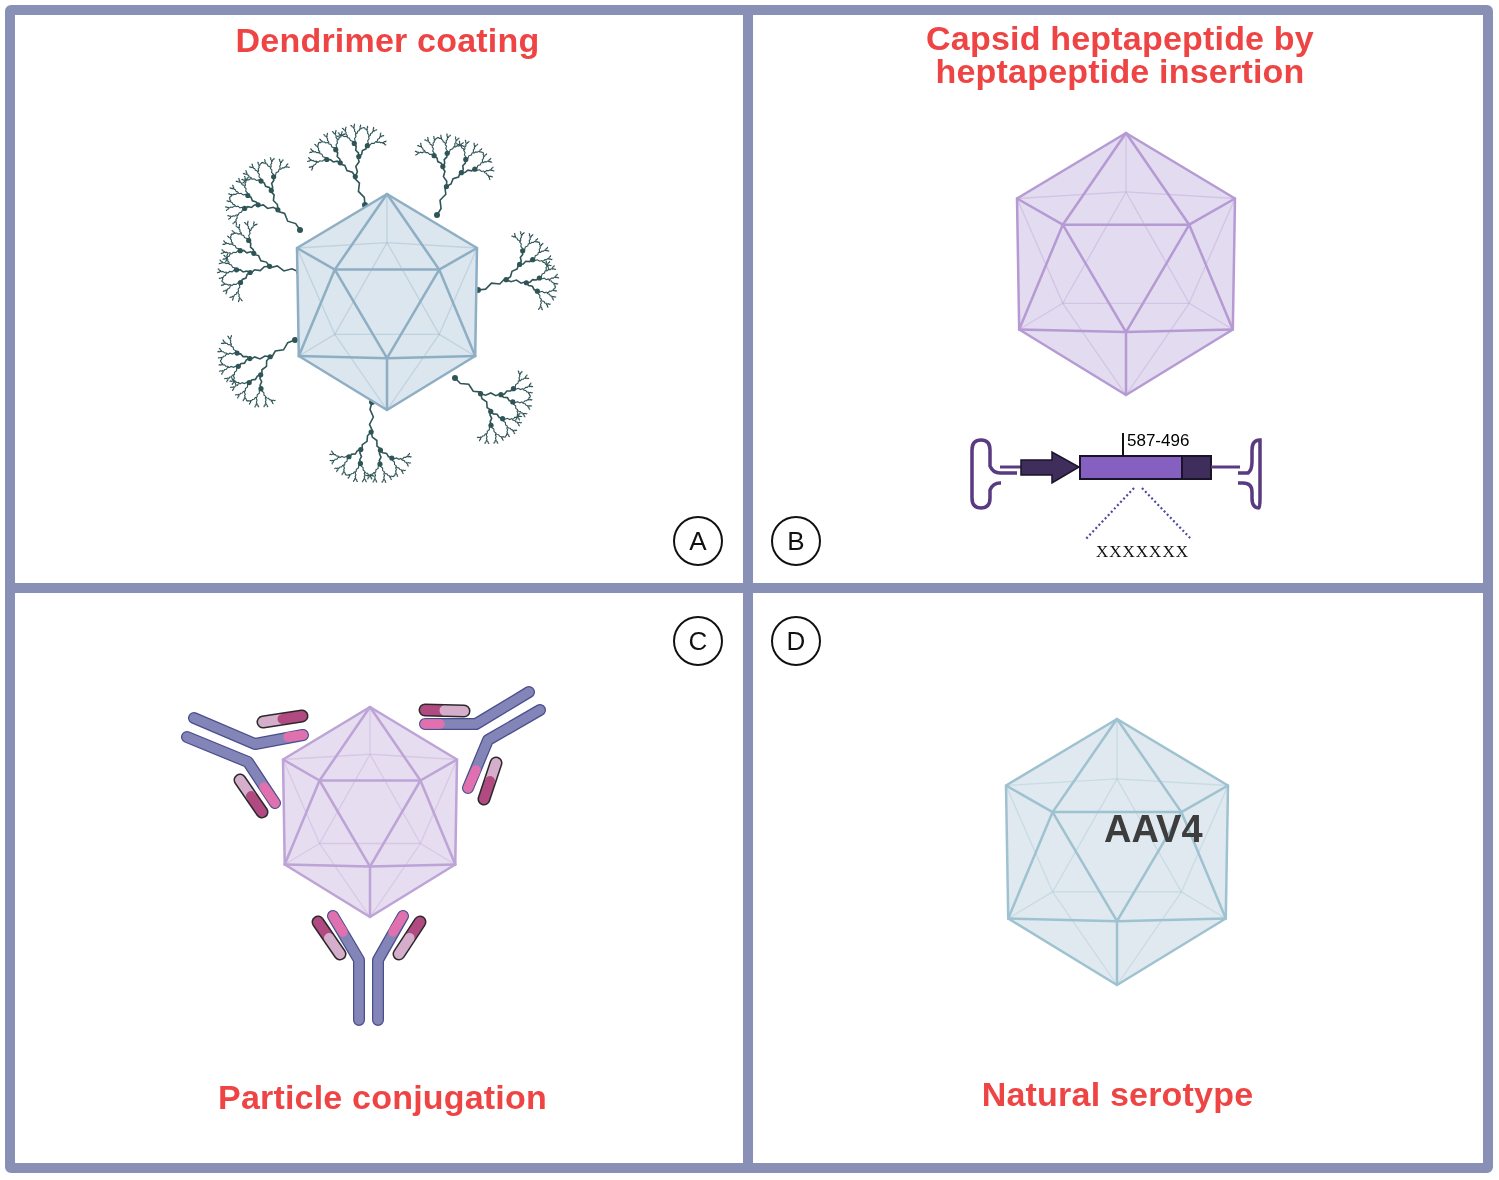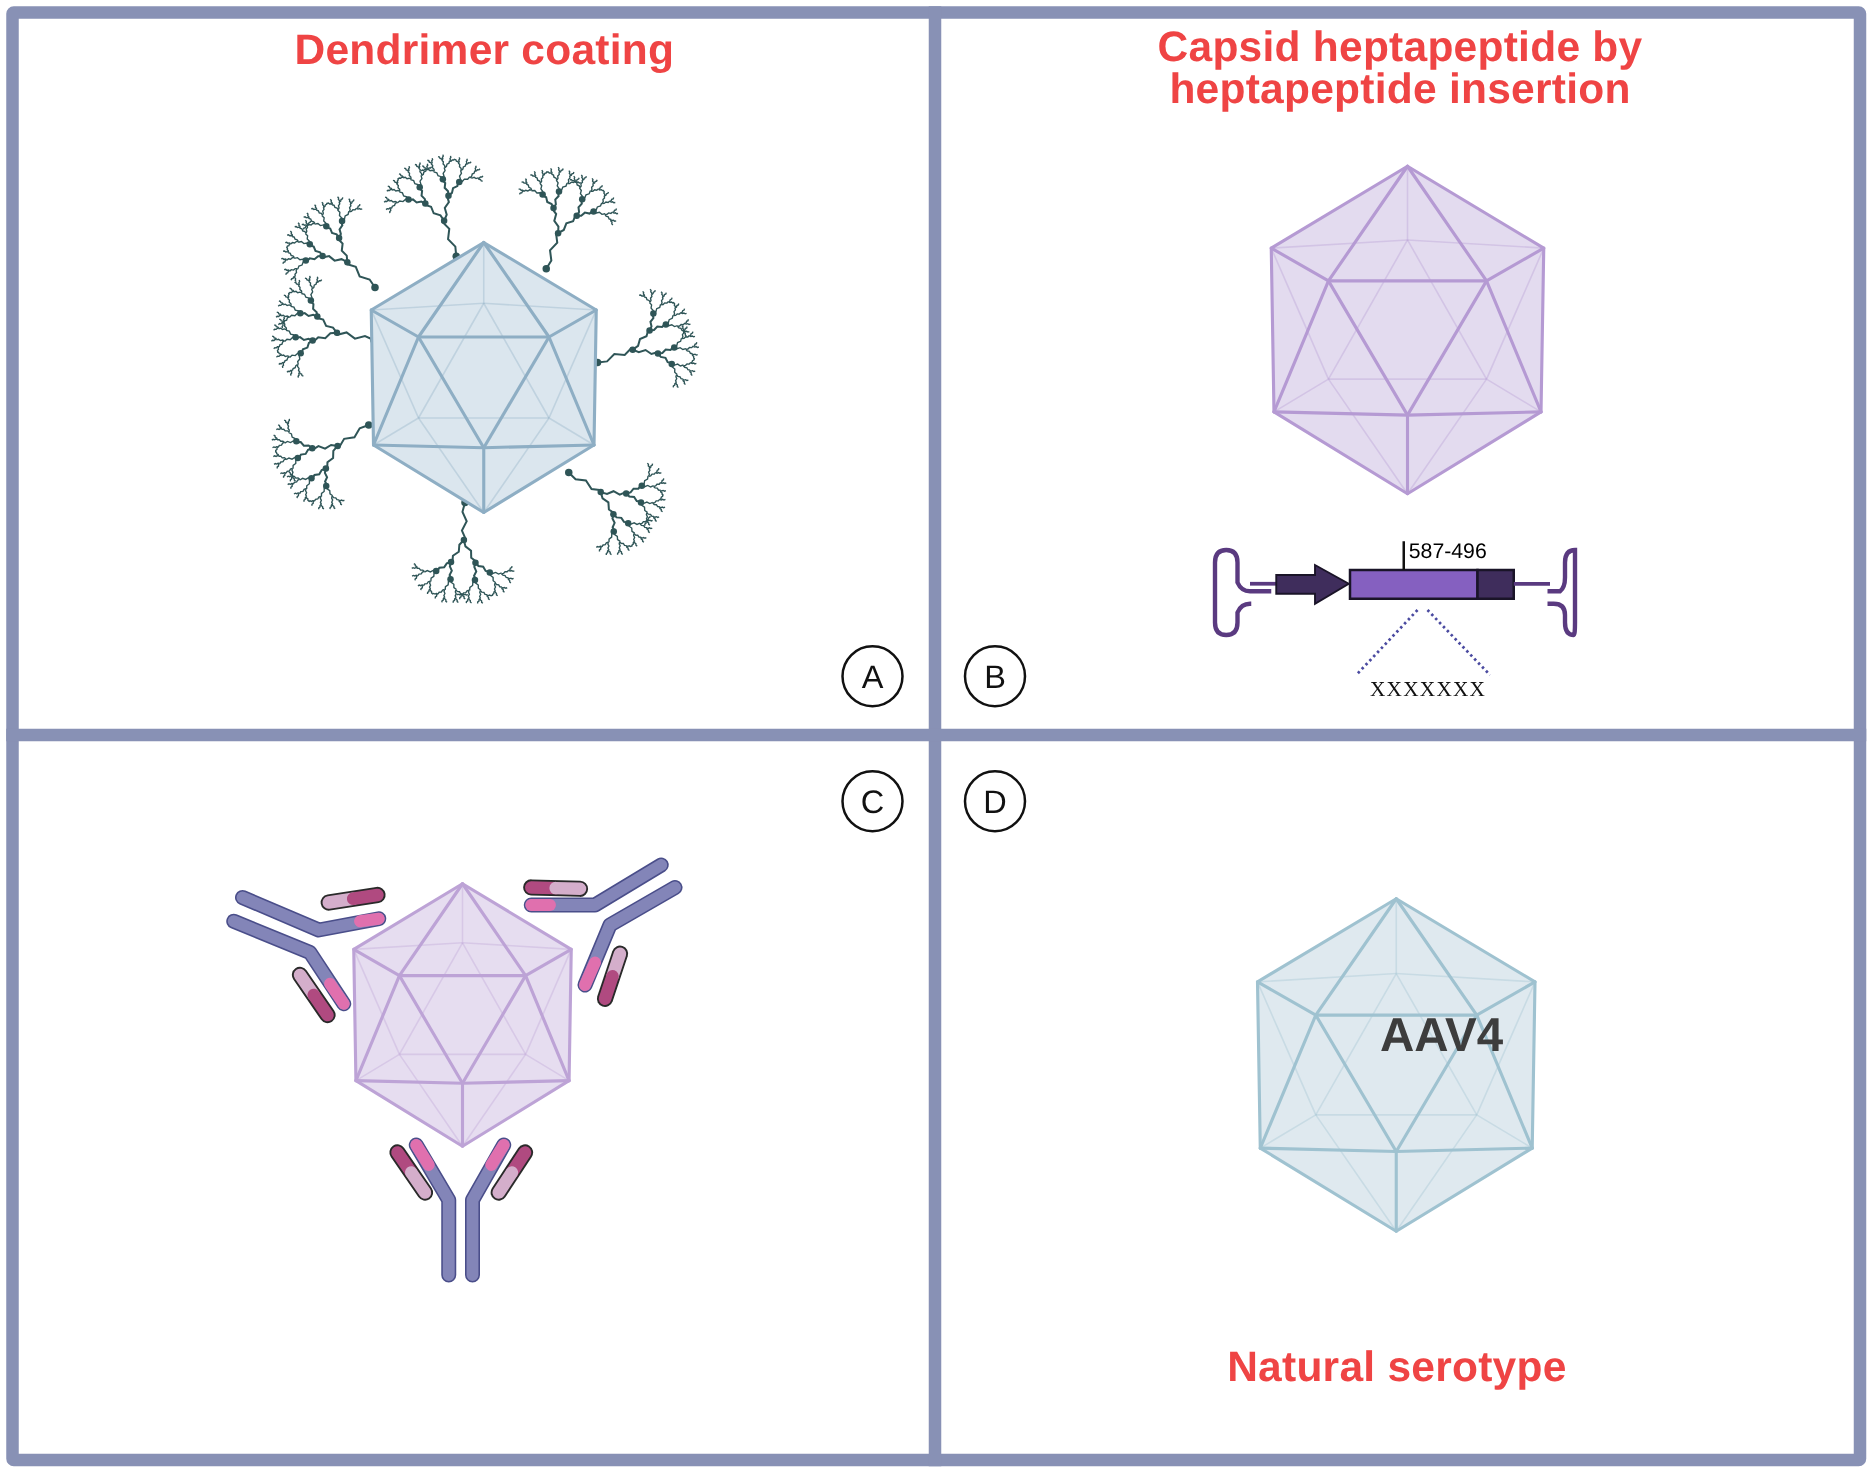--- a/index.html
+++ b/index.html
@@ -766,20 +766,21 @@
           <line x1="425" y1="710" x2="464" y2="711" stroke="#2a2a2a" stroke-width="13" stroke-linecap="round"></line>
           <line x1="425" y1="710" x2="444.5" y2="710.5" stroke="#b04a80" stroke-width="10" stroke-linecap="round"></line>
           <line x1="444.5" y1="710.5" x2="464" y2="711" stroke="#d4aecb" stroke-width="10" stroke-linecap="round"></line>
           <line x1="496" y1="763" x2="484" y2="799" stroke="#2a2a2a" stroke-width="13" stroke-linecap="round"></line>
           <line x1="496" y1="763" x2="490" y2="781" stroke="#d4aecb" stroke-width="10" stroke-linecap="round"></line>
           <line x1="490" y1="781" x2="484" y2="799" stroke="#b04a80" stroke-width="10" stroke-linecap="round"></line>
         </g>
       </g>
   </svg>
   <div class="title" style="left:150px; top:1081px; width:465px;">
+    <div>Particle conjugation</div>
   </div>
   <div class="badge" style="left:673px; top:616px;">
     <span>C</span>
   </div>
 </div>
 
 <div>
   <svg class="art" width="1499" height="1180">
     <g id="capsidD">
         <polygon points="1117,719 1228,785.5 1225.78,918.5 1117,985 1008.22,918.5 1006,785.5" fill="#dfe9ef" stroke="#9fc2d0" stroke-width="2.5" stroke-linejoin="round"></polygon>

